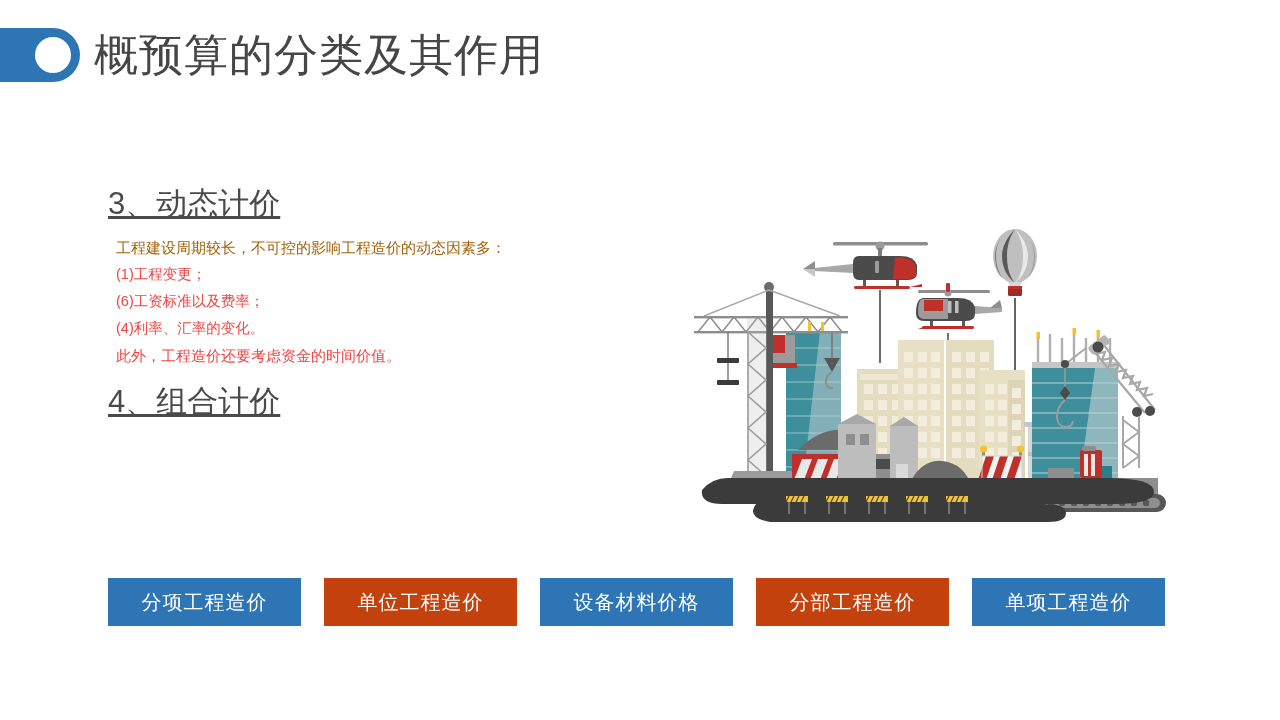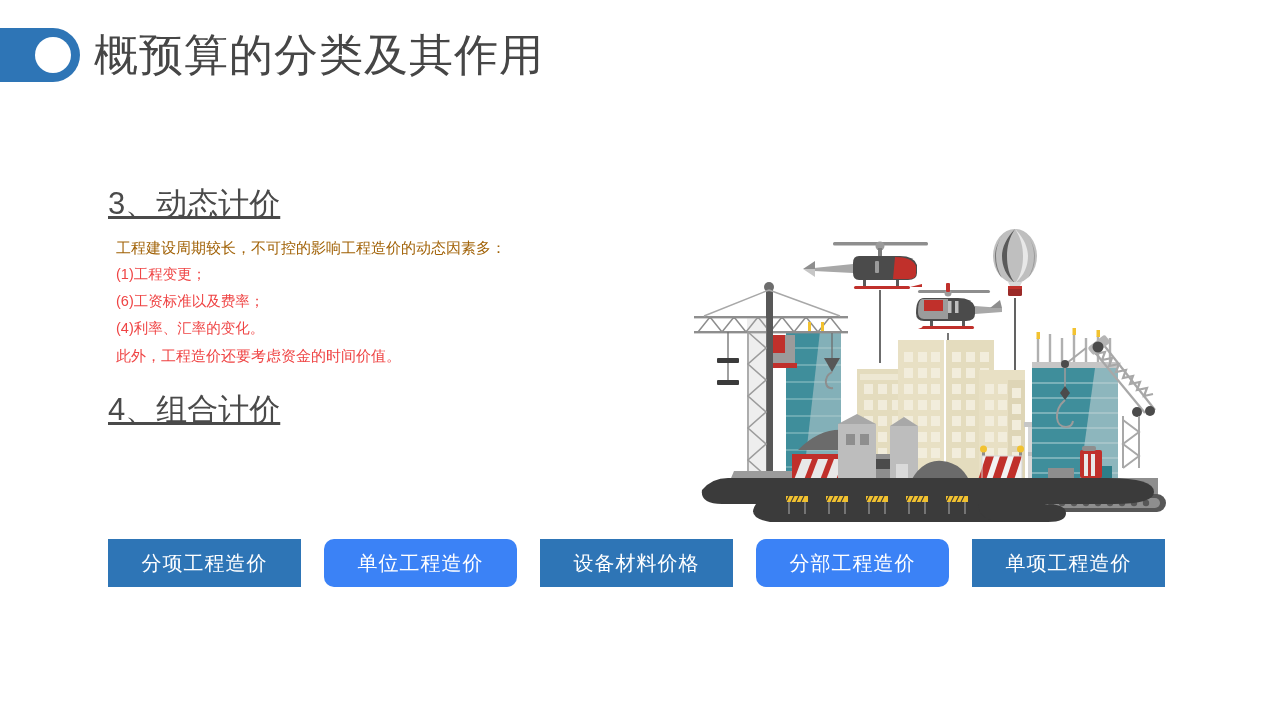--- a/index.html
+++ b/index.html
@@ -77,44 +77,44 @@
   .body-line {
     font-size: 15px;
     color: #ef4444;
     line-height: 27px;
     white-space: nowrap;
   }
   .body-line.lead { color: #a16207; }
   .body-line.numbered { font-size: 14.5px; }
 
   .section-heading.second {
-    margin-top: 22px;
+    margin-top: 14px;
   }
 
   
   .btn-row {
     position: absolute;
     left: 108px;
-    top: 539px;
+    top: 578px;
     display: flex;
     gap: 23px;
   }
   .pill {
     width: 193px;
     height: 48px;
     display: flex;
     align-items: center;
     justify-content: center;
     color: #ffffff;
     font-size: 20px;
     letter-spacing: 1px;
     box-sizing: border-box;
   }
   .pill.blue { background: #2e75b6; }
-  .pill.orange { background: #3b82f6; border-radius: 10px; }
+  .pill.orange { background: #c2410c; }
 
   
   .illustration {
     position: absolute;
     left: 690px;
     top: 228px;
     width: 490px;
     height: 300px;
   }
   .illustration svg { display: block; }

